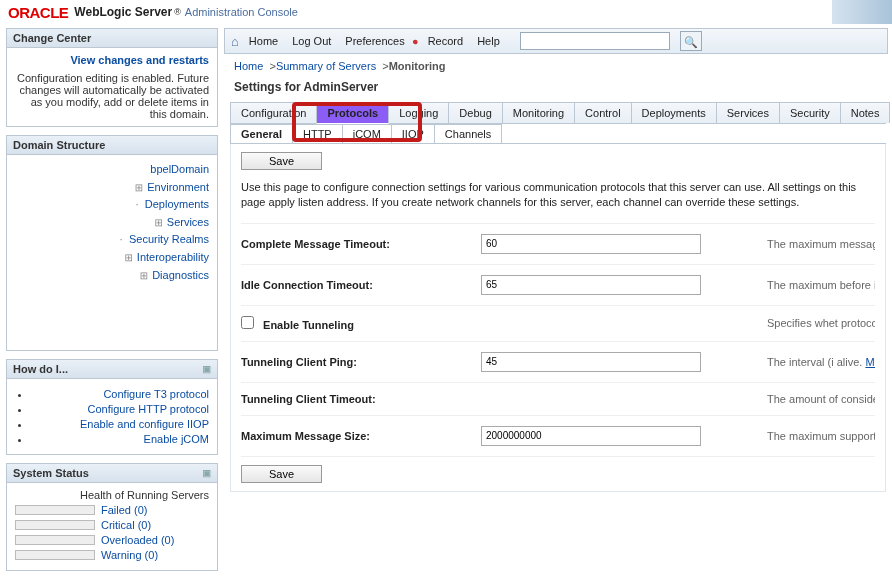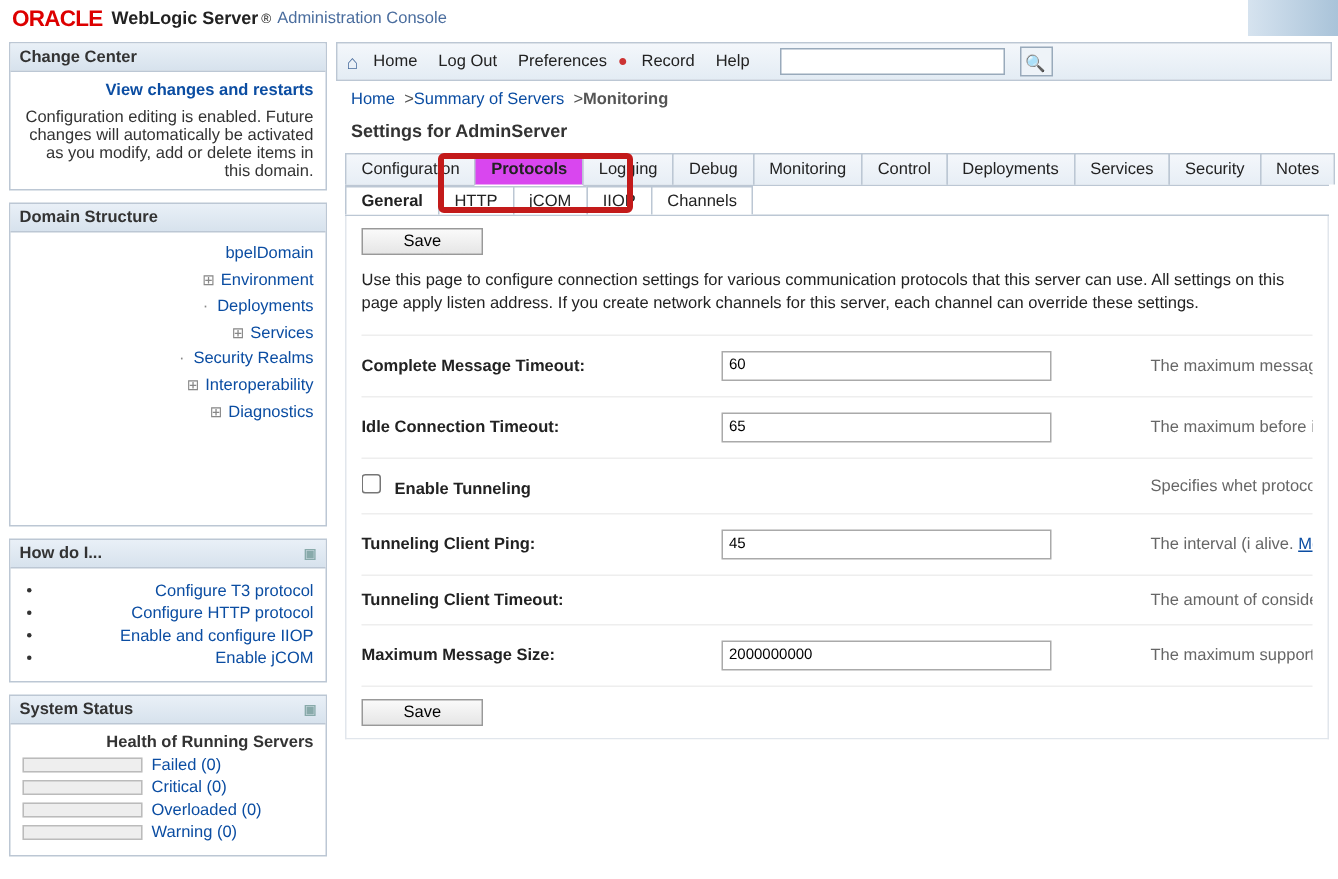--- a/index.html
+++ b/index.html
@@ -31,21 +31,21 @@
   .rightcol { flex: 1; border-left: 0; overflow: hidden; }
   .toolbar { background: linear-gradient(#f4f7fb,#e3ecf4); border: 1px solid #bcc7d4; border-bottom: 1px solid #bcc7d4; display:flex; align-items:center; padding: 2px 6px; gap: 2px; height: 26px; margin: 4px 4px 0 0; }
   .toolbar a { color:#222; text-decoration:none; padding: 2px 6px; }
   .toolbar input[type=text] { border:1px solid #9ab; height:18px; width:150px; background:#fff; padding: 0 4px; }
   .toolbar .search-btn { border:1px solid #9ab; background:#eef3f8; width:22px; height:20px; display:inline-flex; align-items:center; justify-content:center; }
   .breadcrumb { padding: 4px 10px; color:#555; font-size:11px; margin: 2px 0; }
   .breadcrumb a { color:#0b4da2; text-decoration:none; }
   .settings-title { font-weight:bold; font-size:12px; padding: 2px 10px; }
   .main-tabs { display:flex; border-bottom:1px solid #bcc7d4; margin: 6px 6px 0 6px; gap:0; }
   .main-tabs .tab { padding: 4px 10px; border:1px solid #bcc7d4; border-bottom:none; background: linear-gradient(#f4f7fb,#e7eef5); color:#222; font-size:11px; cursor:pointer; margin-right:-1px; position:relative; }
-  .main-tabs .tab.active { background:#d946ef; border-bottom:1px solid #fff; margin-bottom:-1px; font-weight:bold; }
+  .main-tabs .tab.active { background:#8b5cf6; border-bottom:1px solid #fff; margin-bottom:-1px; font-weight:bold; }
   .sub-tabs { display:flex; border-bottom:1px solid #bcc7d4; margin: 0 6px; }
   .sub-tabs .tab { padding: 3px 10px; border:1px solid #bcc7d4; border-bottom:none; background:#fff; color:#222; font-size:11px; cursor:pointer; margin-right:-1px; }
   .sub-tabs .tab.active { font-weight:bold; background:#fff; }
   .content { padding: 8px 10px; margin: 0 6px; border:1px solid #e1e6ec; border-top:none; }
   .btn { border:1px solid #999; background:linear-gradient(#fafafa,#e6e6e6); padding: 2px 27px; font-size:11px; cursor:pointer; }
   .description { margin: 10px 0 12px 0; color:#222; font-size:11px; line-height:1.4; }
   .form-row { display:flex; align-items:center; padding: 10px 0; }
   .form-row .label { width: 240px; font-weight:bold; font-size:11px; color:#222; }
   .form-row input[type=text] { border:1px solid #aaa; height:20px; width:220px; padding:0 4px; font-size:10px; }
   .form-row input[type=checkbox] { margin-right:6px; }
@@ -115,21 +115,21 @@
         </ul>
       </div>
     </div>
 
     <div class="portlet">
       <div class="portlet-head">
         <span>System Status</span>
         <span class="collapse-icon">▣</span>
       </div>
       <div class="portlet-body">
-        <div style="margin-bottom:0;font-weight:bold;">Health of Running Servers</div>
+        <div style="margin-bottom:0;">Health of Running Servers</div>
         <div class="health-row">
             <div class="health-bar"></div>
             <a href="#">Failed (0)</a>
           </div>
         <div class="health-row">
             <div class="health-bar"></div>
             <a href="#">Critical (0)</a>
           </div>
         <div class="health-row">
             <div class="health-bar"></div>

